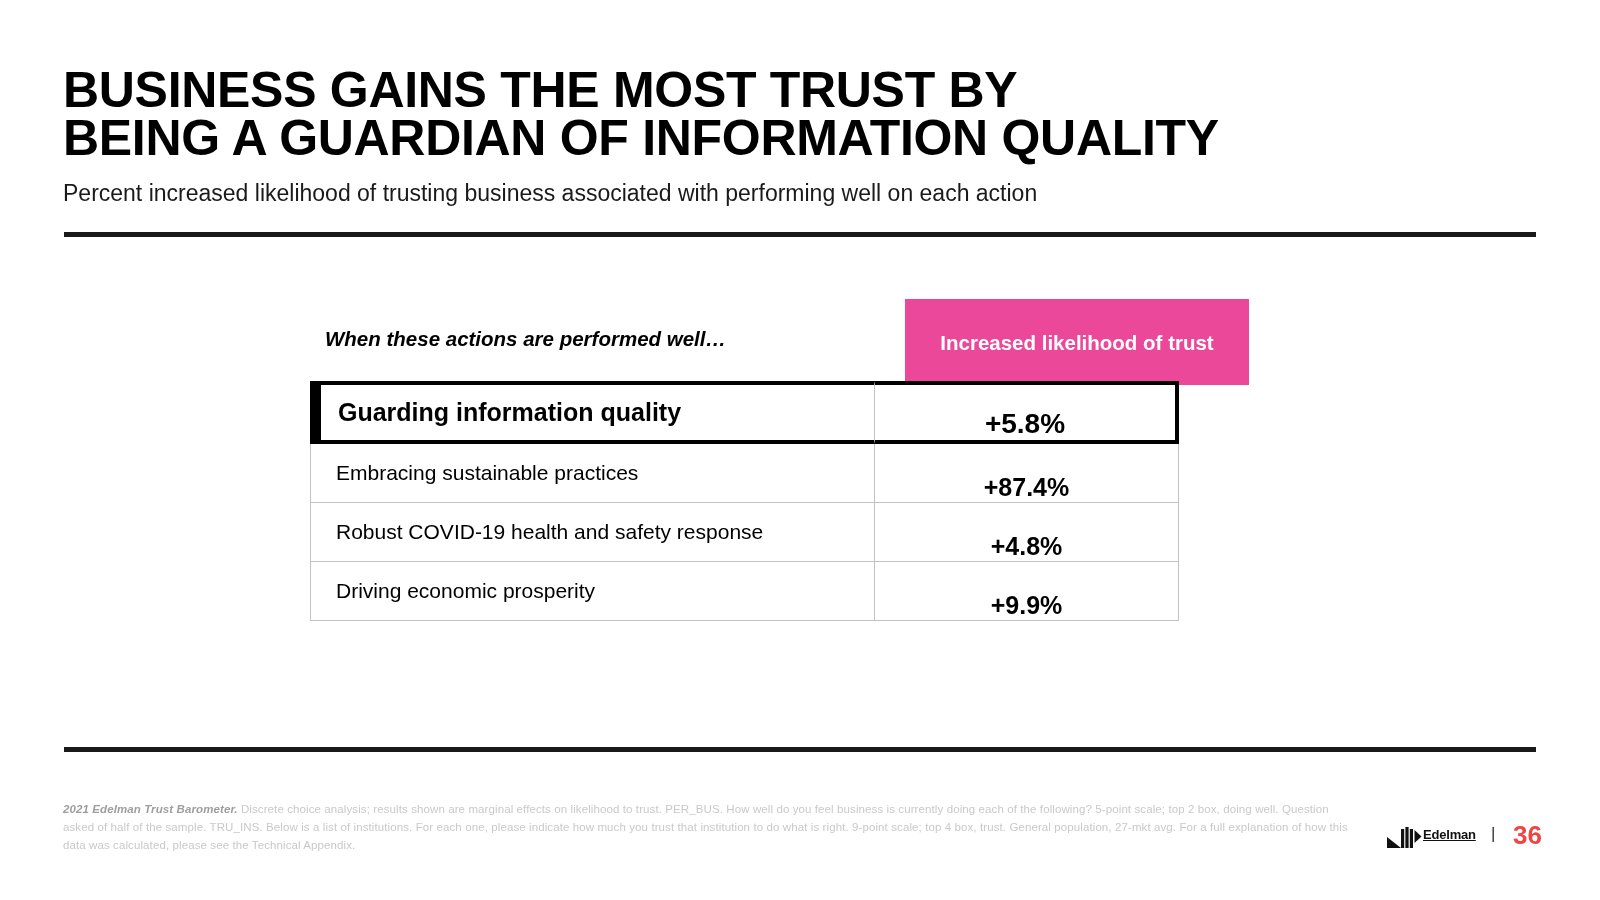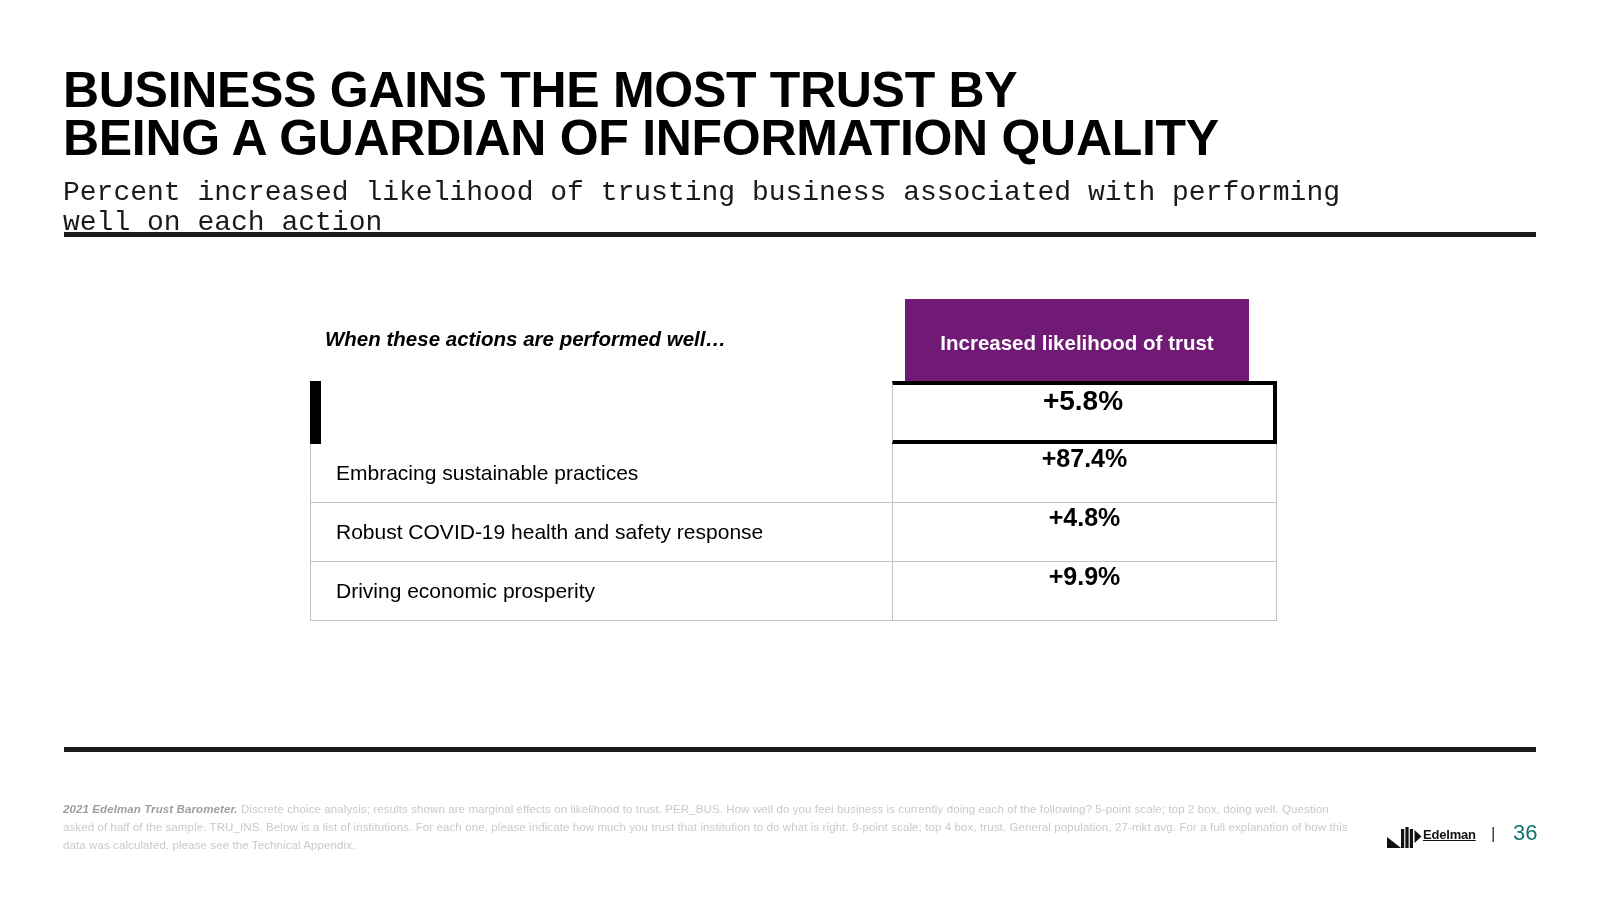--- a/index.html
+++ b/index.html
@@ -27,25 +27,24 @@
     line-height: 48px;
     letter-spacing: -0.3px;
     color: #000000;
     white-space: pre-line;
   }
   #slide-subtitle {
     position: absolute;
     left: 63px;
     top: 178px;
     width: 1300px;
-    font-size: 28px;
+    font-size: 23px;
     font-weight: normal;
     line-height: 30px;
     color: #1a1a1a;
-    font-family: Liberation Mono, monospace;
   }
 
   .hrule {
     position: absolute;
     left: 64px;
     width: 1472px;
     height: 5px;
     background: #1a1a1a;
   }
   #rule-top { top: 232px; }
@@ -77,21 +76,21 @@
     font-weight: bold;
     font-style: italic;
     color: #000000;
   }
   #col-head-trust-block {
     position: absolute;
     left: 595px;
     top: 2px;
     width: 344px;
     height: 86px;
-    background: #701a75;
+    background: #ec4899;
   }
   #col-head-trust-label {
     position: absolute;
     left: 0;
     top: 32px;
     width: 344px;
     text-align: center;
     font-size: 20.5px;
     font-weight: bold;
     color: #ffffff;
@@ -120,27 +119,27 @@
     display: flex;
     align-items: center;
   }
   .trow .cell-action .label {
     padding-left: 25px;
     font-size: 21px;
     color: #000000;
   }
   .trow .cell-value {
     position: absolute;
-    left: 582px;
+    left: 564px;
     top: 0;
-    width: 385px;
+    width: 305px;
     height: 100%;
     box-sizing: border-box;
     display: flex;
-    align-items: flex-start;
+    align-items: flex-end;
     justify-content: center;
   }
   .trow .cell-value .value {
     font-size: 25px;
     font-weight: bold;
     color: #000000;
   }
 
   
   .trow.normal .cell-action,
@@ -231,22 +230,23 @@
     position: absolute;
     left: 106px;
     top: 6px;
     font-size: 17px;
     color: #333333;
   }
   #page-number {
     position: absolute;
     left: 128px;
     top: 2px;
-    font-size: 22px;
-    color: #0f766e;
+    font-size: 26px;
+    color: #ef4444;
+    font-weight: bold;
   }
 </style>
 </head>
 <body>
 
 <div id="slide-title">BUSINESS GAINS THE MOST TRUST BY
 BEING A GUARDIAN OF INFORMATION QUALITY</div>
 
 <div id="slide-subtitle">Percent increased likelihood of trusting business associated with performing well on each action</div>
 
@@ -259,20 +259,23 @@
 
     <div id="col-head-trust-block">
       <div id="col-head-trust-label">Increased likelihood of trust</div>
     </div>
   </div>
 
   <div id="table-body">
 
     <div class="trow highlight">
       <div id="highlight-bar"></div>
+      <div class="cell-action">
+        <span class="label">Guarding information quality</span>
+      </div>
       <div class="cell-value">
         <span class="value">+5.8%</span>
       </div>
     </div>
 
     <div class="trow normal">
       <div class="cell-action">
         <span class="label">Embracing sustainable practices</span>
       </div>
       <div class="cell-value">

